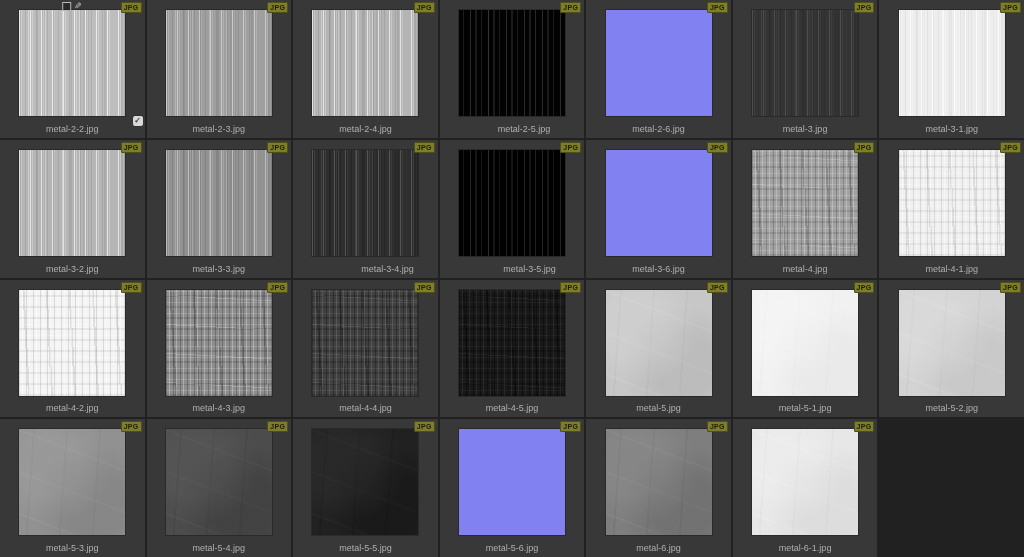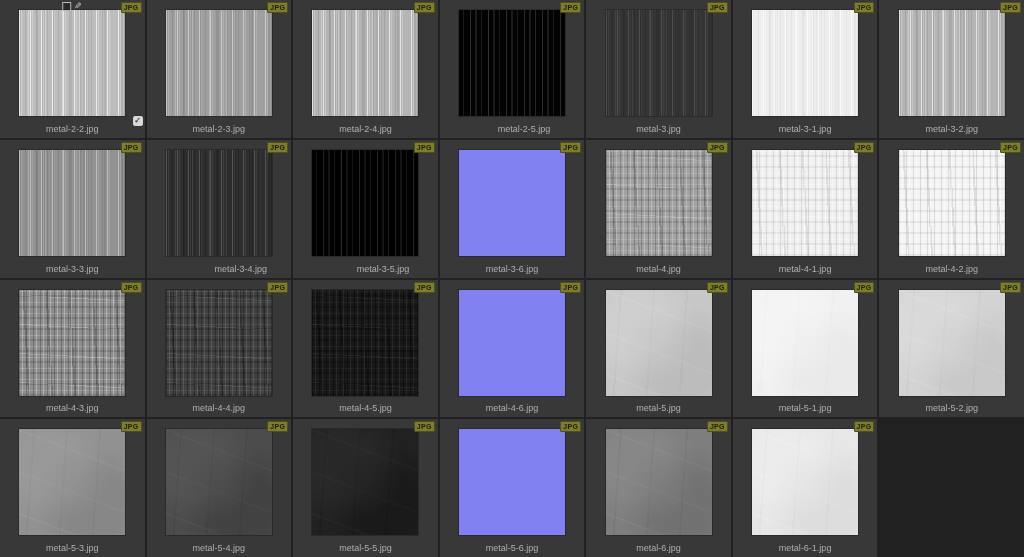--- a/index.html
+++ b/index.html
@@ -55,20 +55,25 @@
     <div class="badge" style="background: rgb(125, 125, 43); border: 1px solid rgb(79, 79, 23); color: rgb(30, 30, 8);">JPG</div>
     <div class="filename" style="color: rgb(176, 176, 176);">metal-2-4.jpg</div>
   </div>
 
   <div class="cell">
     <div class="thumb" style="background-color: rgb(27, 27, 27); background-image: repeating-linear-gradient(90deg, rgb(2, 2, 2) 0px, rgb(2, 2, 2) 4px, transparent 4px, transparent 5px, rgb(2, 2, 2) 5px, rgb(2, 2, 2) 11px, rgba(74, 74, 74, 0.333) 11px, rgba(74, 74, 74, 0.333) 12px, rgb(2, 2, 2) 12px, rgb(2, 2, 2) 16px, transparent 16px, transparent 18px), repeating-linear-gradient(90deg, transparent 0px, transparent 29px, rgba(74, 74, 74, 0.25) 29px, rgba(74, 74, 74, 0.25) 31px, transparent 31px, transparent 47px);"></div>
     <div class="badge" style="background: rgb(125, 125, 43); border: 1px solid rgb(79, 79, 23); color: rgb(30, 30, 8);">JPG</div>
     <div class="filename" style="color: rgb(176, 176, 176); padding-left: 24px;">metal-2-5.jpg</div>
   </div>
 
+  <div class="cell">
+    <div class="thumb" style="background-color: rgb(129, 129, 242);"></div>
+    <div class="badge" style="background: rgb(125, 125, 43); border: 1px solid rgb(79, 79, 23); color: rgb(30, 30, 8);">JPG</div>
+    <div class="filename" style="color: rgb(176, 176, 176);">metal-2-6.jpg</div>
+  </div>
 
   <div class="cell">
     <div class="thumb" style="background-color: rgb(52, 52, 52); background-image: repeating-linear-gradient(90deg, rgb(78, 78, 78) 0px, rgb(78, 78, 78) 1px, transparent 1px, transparent 2px, rgba(78, 78, 78, 0.4) 2px, rgba(78, 78, 78, 0.4) 3px, transparent 3px, transparent 6px, rgba(35, 35, 35, 0.333) 6px, rgba(35, 35, 35, 0.333) 7px, transparent 7px, transparent 11px), repeating-linear-gradient(90deg, rgba(35, 35, 35, 0.267) 0px, rgba(35, 35, 35, 0.267) 2px, transparent 2px, transparent 9px, rgba(78, 78, 78, 0.533) 9px, rgba(78, 78, 78, 0.533) 10px, transparent 10px, transparent 17px), repeating-linear-gradient(90deg, transparent 0px, transparent 23px, rgba(35, 35, 35, 0.18) 23px, rgba(35, 35, 35, 0.18) 27px, transparent 27px, transparent 41px);"></div>
     <div class="badge" style="background: rgb(125, 125, 43); border: 1px solid rgb(79, 79, 23); color: rgb(30, 30, 8);">JPG</div>
     <div class="filename" style="color: rgb(176, 176, 176);">metal-3.jpg</div>
   </div>
 
   <div class="cell">
     <div class="thumb" style="background-color: rgb(237, 237, 237); background-image: repeating-linear-gradient(90deg, rgb(251, 251, 251) 0px, rgb(251, 251, 251) 1px, transparent 1px, transparent 2px, rgba(251, 251, 251, 0.4) 2px, rgba(251, 251, 251, 0.4) 3px, transparent 3px, transparent 6px, rgba(207, 207, 207, 0.333) 6px, rgba(207, 207, 207, 0.333) 7px, transparent 7px, transparent 11px), repeating-linear-gradient(90deg, rgba(207, 207, 207, 0.267) 0px, rgba(207, 207, 207, 0.267) 2px, transparent 2px, transparent 9px, rgba(251, 251, 251, 0.533) 9px, rgba(251, 251, 251, 0.533) 10px, transparent 10px, transparent 17px), repeating-linear-gradient(90deg, transparent 0px, transparent 23px, rgba(207, 207, 207, 0.18) 23px, rgba(207, 207, 207, 0.18) 27px, transparent 27px, transparent 41px);"></div>
     <div class="badge" style="background: rgb(125, 125, 43); border: 1px solid rgb(79, 79, 23); color: rgb(30, 30, 8);">JPG</div>
@@ -134,65 +139,60 @@
     <div class="badge" style="background: rgb(125, 125, 43); border: 1px solid rgb(79, 79, 23); color: rgb(30, 30, 8);">JPG</div>
     <div class="filename" style="color: rgb(176, 176, 176);">metal-4-4.jpg</div>
   </div>
 
   <div class="cell">
     <div class="thumb" style="background-color: rgb(24, 24, 24); background-image: repeating-linear-gradient(90deg, rgba(0, 0, 0, 0.35) 0px, rgba(0, 0, 0, 0.35) 1px, transparent 1px, transparent 3px, rgba(62, 62, 62, 0.4) 3px, rgba(62, 62, 62, 0.4) 4px, transparent 4px, transparent 7px), repeating-linear-gradient(0deg, rgba(0, 0, 0, 0.22) 0px, rgba(0, 0, 0, 0.22) 2px, transparent 2px, transparent 5px, rgba(62, 62, 62, 0.25) 5px, rgba(62, 62, 62, 0.25) 6px, transparent 6px, transparent 11px), repeating-linear-gradient(87deg, transparent 0px, transparent 9px, rgba(0, 0, 0, 0.3) 9px, rgba(0, 0, 0, 0.3) 11px, transparent 11px, transparent 23px), repeating-linear-gradient(3deg, transparent 0px, transparent 13px, rgba(62, 62, 62, 0.3) 13px, rgba(62, 62, 62, 0.3) 14px, transparent 14px, transparent 29px);"></div>
     <div class="badge" style="background: rgb(125, 125, 43); border: 1px solid rgb(79, 79, 23); color: rgb(30, 30, 8);">JPG</div>
     <div class="filename" style="color: rgb(176, 176, 176);">metal-4-5.jpg</div>
   </div>
 
+
+  <div class="cell">
+    <div class="thumb" style="background-color: rgb(199, 199, 199); background-image: radial-gradient(at 28% 35%, rgba(223, 223, 223, 0.3) 0px, rgba(223, 223, 223, 0.3) 30%, transparent 60%), radial-gradient(at 72% 72%, rgba(162, 162, 162, 0.3) 0px, rgba(162, 162, 162, 0.3) 28%, transparent 58%), repeating-linear-gradient(94deg, transparent 0px, transparent 14px, rgba(162, 162, 162, 0.15) 14px, rgba(162, 162, 162, 0.15) 16px, transparent 16px, transparent 33px), repeating-linear-gradient(21deg, transparent 0px, transparent 19px, rgba(223, 223, 223, 0.2) 19px, rgba(223, 223, 223, 0.2) 21px, transparent 21px, transparent 39px);"></div>
+    <div class="badge" style="background: rgb(125, 125, 43); border: 1px solid rgb(79, 79, 23); color: rgb(30, 30, 8);">JPG</div>
+    <div class="filename" style="color: rgb(176, 176, 176);">metal-5.jpg</div>
+  </div>
+
+  <div class="cell">
+    <div class="thumb" style="background-color: rgb(241, 241, 241); background-image: radial-gradient(at 28% 35%, rgba(251, 251, 251, 0.3) 0px, rgba(251, 251, 251, 0.3) 30%, transparent 60%), radial-gradient(at 72% 72%, rgba(217, 217, 217, 0.3) 0px, rgba(217, 217, 217, 0.3) 28%, transparent 58%), repeating-linear-gradient(94deg, transparent 0px, transparent 14px, rgba(217, 217, 217, 0.15) 14px, rgba(217, 217, 217, 0.15) 16px, transparent 16px, transparent 33px), repeating-linear-gradient(21deg, transparent 0px, transparent 19px, rgba(251, 251, 251, 0.2) 19px, rgba(251, 251, 251, 0.2) 21px, transparent 21px, transparent 39px);"></div>
+    <div class="badge" style="background: rgb(125, 125, 43); border: 1px solid rgb(79, 79, 23); color: rgb(30, 30, 8);">JPG</div>
+    <div class="filename" style="color: rgb(176, 176, 176);">metal-5-1.jpg</div>
+  </div>
+
+  <div class="cell">
+    <div class="thumb" style="background-color: rgb(211, 211, 211); background-image: radial-gradient(at 28% 35%, rgba(231, 231, 231, 0.3) 0px, rgba(231, 231, 231, 0.3) 30%, transparent 60%), radial-gradient(at 72% 72%, rgba(177, 177, 177, 0.3) 0px, rgba(177, 177, 177, 0.3) 28%, transparent 58%), repeating-linear-gradient(94deg, transparent 0px, transparent 14px, rgba(177, 177, 177, 0.15) 14px, rgba(177, 177, 177, 0.15) 16px, transparent 16px, transparent 33px), repeating-linear-gradient(21deg, transparent 0px, transparent 19px, rgba(231, 231, 231, 0.2) 19px, rgba(231, 231, 231, 0.2) 21px, transparent 21px, transparent 39px);"></div>
+    <div class="badge" style="background: rgb(125, 125, 43); border: 1px solid rgb(79, 79, 23); color: rgb(30, 30, 8);">JPG</div>
+    <div class="filename" style="color: rgb(176, 176, 176);">metal-5-2.jpg</div>
+  </div>
+
+  <div class="cell">
+    <div class="thumb" style="background-color: rgb(145, 145, 145); background-image: radial-gradient(at 28% 35%, rgba(170, 170, 170, 0.3) 0px, rgba(170, 170, 170, 0.3) 30%, transparent 60%), radial-gradient(at 72% 72%, rgba(111, 111, 111, 0.3) 0px, rgba(111, 111, 111, 0.3) 28%, transparent 58%), repeating-linear-gradient(94deg, transparent 0px, transparent 14px, rgba(111, 111, 111, 0.15) 14px, rgba(111, 111, 111, 0.15) 16px, transparent 16px, transparent 33px), repeating-linear-gradient(21deg, transparent 0px, transparent 19px, rgba(170, 170, 170, 0.2) 19px, rgba(170, 170, 170, 0.2) 21px, transparent 21px, transparent 39px);"></div>
+    <div class="badge" style="background: rgb(125, 125, 43); border: 1px solid rgb(79, 79, 23); color: rgb(30, 30, 8);">JPG</div>
+    <div class="filename" style="color: rgb(176, 176, 176);">metal-5-3.jpg</div>
+  </div>
+
+  <div class="cell">
+    <div class="thumb" style="background-color: rgb(76, 76, 76); background-image: radial-gradient(at 28% 35%, rgba(102, 102, 102, 0.3) 0px, rgba(102, 102, 102, 0.3) 30%, transparent 60%), radial-gradient(at 72% 72%, rgba(44, 44, 44, 0.3) 0px, rgba(44, 44, 44, 0.3) 28%, transparent 58%), repeating-linear-gradient(94deg, transparent 0px, transparent 14px, rgba(44, 44, 44, 0.15) 14px, rgba(44, 44, 44, 0.15) 16px, transparent 16px, transparent 33px), repeating-linear-gradient(21deg, transparent 0px, transparent 19px, rgba(102, 102, 102, 0.2) 19px, rgba(102, 102, 102, 0.2) 21px, transparent 21px, transparent 39px);"></div>
+    <div class="badge" style="background: rgb(125, 125, 43); border: 1px solid rgb(79, 79, 23); color: rgb(30, 30, 8);">JPG</div>
+    <div class="filename" style="color: rgb(176, 176, 176);">metal-5-4.jpg</div>
+  </div>
+
+  <div class="cell">
+    <div class="thumb" style="background-color: rgb(33, 33, 33); background-image: radial-gradient(at 28% 35%, rgba(58, 58, 58, 0.3) 0px, rgba(58, 58, 58, 0.3) 30%, transparent 60%), radial-gradient(at 72% 72%, rgba(9, 9, 9, 0.3) 0px, rgba(9, 9, 9, 0.3) 28%, transparent 58%), repeating-linear-gradient(94deg, transparent 0px, transparent 14px, rgba(9, 9, 9, 0.15) 14px, rgba(9, 9, 9, 0.15) 16px, transparent 16px, transparent 33px), repeating-linear-gradient(21deg, transparent 0px, transparent 19px, rgba(58, 58, 58, 0.2) 19px, rgba(58, 58, 58, 0.2) 21px, transparent 21px, transparent 39px);"></div>
+    <div class="badge" style="background: rgb(125, 125, 43); border: 1px solid rgb(79, 79, 23); color: rgb(30, 30, 8);">JPG</div>
+    <div class="filename" style="color: rgb(176, 176, 176);">metal-5-5.jpg</div>
+  </div>
+
   <div class="cell">
     <div class="thumb" style="background-color: rgb(129, 129, 242);"></div>
     <div class="badge" style="background: rgb(125, 125, 43); border: 1px solid rgb(79, 79, 23); color: rgb(30, 30, 8);">JPG</div>
-    <div class="filename" style="color: rgb(176, 176, 176);">metal-4-6.jpg</div>
-  </div>
-
-  <div class="cell">
-    <div class="thumb" style="background-color: rgb(199, 199, 199); background-image: radial-gradient(at 28% 35%, rgba(223, 223, 223, 0.3) 0px, rgba(223, 223, 223, 0.3) 30%, transparent 60%), radial-gradient(at 72% 72%, rgba(162, 162, 162, 0.3) 0px, rgba(162, 162, 162, 0.3) 28%, transparent 58%), repeating-linear-gradient(94deg, transparent 0px, transparent 14px, rgba(162, 162, 162, 0.15) 14px, rgba(162, 162, 162, 0.15) 16px, transparent 16px, transparent 33px), repeating-linear-gradient(21deg, transparent 0px, transparent 19px, rgba(223, 223, 223, 0.2) 19px, rgba(223, 223, 223, 0.2) 21px, transparent 21px, transparent 39px);"></div>
-    <div class="badge" style="background: rgb(125, 125, 43); border: 1px solid rgb(79, 79, 23); color: rgb(30, 30, 8);">JPG</div>
-    <div class="filename" style="color: rgb(176, 176, 176);">metal-5.jpg</div>
-  </div>
-
-  <div class="cell">
-    <div class="thumb" style="background-color: rgb(241, 241, 241); background-image: radial-gradient(at 28% 35%, rgba(251, 251, 251, 0.3) 0px, rgba(251, 251, 251, 0.3) 30%, transparent 60%), radial-gradient(at 72% 72%, rgba(217, 217, 217, 0.3) 0px, rgba(217, 217, 217, 0.3) 28%, transparent 58%), repeating-linear-gradient(94deg, transparent 0px, transparent 14px, rgba(217, 217, 217, 0.15) 14px, rgba(217, 217, 217, 0.15) 16px, transparent 16px, transparent 33px), repeating-linear-gradient(21deg, transparent 0px, transparent 19px, rgba(251, 251, 251, 0.2) 19px, rgba(251, 251, 251, 0.2) 21px, transparent 21px, transparent 39px);"></div>
-    <div class="badge" style="background: rgb(125, 125, 43); border: 1px solid rgb(79, 79, 23); color: rgb(30, 30, 8);">JPG</div>
-    <div class="filename" style="color: rgb(176, 176, 176);">metal-5-1.jpg</div>
-  </div>
-
-  <div class="cell">
-    <div class="thumb" style="background-color: rgb(211, 211, 211); background-image: radial-gradient(at 28% 35%, rgba(231, 231, 231, 0.3) 0px, rgba(231, 231, 231, 0.3) 30%, transparent 60%), radial-gradient(at 72% 72%, rgba(177, 177, 177, 0.3) 0px, rgba(177, 177, 177, 0.3) 28%, transparent 58%), repeating-linear-gradient(94deg, transparent 0px, transparent 14px, rgba(177, 177, 177, 0.15) 14px, rgba(177, 177, 177, 0.15) 16px, transparent 16px, transparent 33px), repeating-linear-gradient(21deg, transparent 0px, transparent 19px, rgba(231, 231, 231, 0.2) 19px, rgba(231, 231, 231, 0.2) 21px, transparent 21px, transparent 39px);"></div>
-    <div class="badge" style="background: rgb(125, 125, 43); border: 1px solid rgb(79, 79, 23); color: rgb(30, 30, 8);">JPG</div>
-    <div class="filename" style="color: rgb(176, 176, 176);">metal-5-2.jpg</div>
-  </div>
-
-  <div class="cell">
-    <div class="thumb" style="background-color: rgb(145, 145, 145); background-image: radial-gradient(at 28% 35%, rgba(170, 170, 170, 0.3) 0px, rgba(170, 170, 170, 0.3) 30%, transparent 60%), radial-gradient(at 72% 72%, rgba(111, 111, 111, 0.3) 0px, rgba(111, 111, 111, 0.3) 28%, transparent 58%), repeating-linear-gradient(94deg, transparent 0px, transparent 14px, rgba(111, 111, 111, 0.15) 14px, rgba(111, 111, 111, 0.15) 16px, transparent 16px, transparent 33px), repeating-linear-gradient(21deg, transparent 0px, transparent 19px, rgba(170, 170, 170, 0.2) 19px, rgba(170, 170, 170, 0.2) 21px, transparent 21px, transparent 39px);"></div>
-    <div class="badge" style="background: rgb(125, 125, 43); border: 1px solid rgb(79, 79, 23); color: rgb(30, 30, 8);">JPG</div>
-    <div class="filename" style="color: rgb(176, 176, 176);">metal-5-3.jpg</div>
-  </div>
-
-  <div class="cell">
-    <div class="thumb" style="background-color: rgb(76, 76, 76); background-image: radial-gradient(at 28% 35%, rgba(102, 102, 102, 0.3) 0px, rgba(102, 102, 102, 0.3) 30%, transparent 60%), radial-gradient(at 72% 72%, rgba(44, 44, 44, 0.3) 0px, rgba(44, 44, 44, 0.3) 28%, transparent 58%), repeating-linear-gradient(94deg, transparent 0px, transparent 14px, rgba(44, 44, 44, 0.15) 14px, rgba(44, 44, 44, 0.15) 16px, transparent 16px, transparent 33px), repeating-linear-gradient(21deg, transparent 0px, transparent 19px, rgba(102, 102, 102, 0.2) 19px, rgba(102, 102, 102, 0.2) 21px, transparent 21px, transparent 39px);"></div>
-    <div class="badge" style="background: rgb(125, 125, 43); border: 1px solid rgb(79, 79, 23); color: rgb(30, 30, 8);">JPG</div>
-    <div class="filename" style="color: rgb(176, 176, 176);">metal-5-4.jpg</div>
-  </div>
-
-  <div class="cell">
-    <div class="thumb" style="background-color: rgb(33, 33, 33); background-image: radial-gradient(at 28% 35%, rgba(58, 58, 58, 0.3) 0px, rgba(58, 58, 58, 0.3) 30%, transparent 60%), radial-gradient(at 72% 72%, rgba(9, 9, 9, 0.3) 0px, rgba(9, 9, 9, 0.3) 28%, transparent 58%), repeating-linear-gradient(94deg, transparent 0px, transparent 14px, rgba(9, 9, 9, 0.15) 14px, rgba(9, 9, 9, 0.15) 16px, transparent 16px, transparent 33px), repeating-linear-gradient(21deg, transparent 0px, transparent 19px, rgba(58, 58, 58, 0.2) 19px, rgba(58, 58, 58, 0.2) 21px, transparent 21px, transparent 39px);"></div>
-    <div class="badge" style="background: rgb(125, 125, 43); border: 1px solid rgb(79, 79, 23); color: rgb(30, 30, 8);">JPG</div>
-    <div class="filename" style="color: rgb(176, 176, 176);">metal-5-5.jpg</div>
-  </div>
-
-  <div class="cell">
-    <div class="thumb" style="background-color: rgb(129, 129, 242);"></div>
-    <div class="badge" style="background: rgb(125, 125, 43); border: 1px solid rgb(79, 79, 23); color: rgb(30, 30, 8);">JPG</div>
     <div class="filename" style="color: rgb(176, 176, 176);">metal-5-6.jpg</div>
   </div>
 
   <div class="cell">
     <div class="thumb" style="background-color: rgb(126, 126, 126); background-image: radial-gradient(at 28% 35%, rgba(154, 154, 154, 0.3) 0px, rgba(154, 154, 154, 0.3) 30%, transparent 60%), radial-gradient(at 72% 72%, rgba(86, 86, 86, 0.3) 0px, rgba(86, 86, 86, 0.3) 28%, transparent 58%), repeating-linear-gradient(94deg, transparent 0px, transparent 14px, rgba(86, 86, 86, 0.15) 14px, rgba(86, 86, 86, 0.15) 16px, transparent 16px, transparent 33px), repeating-linear-gradient(21deg, transparent 0px, transparent 19px, rgba(154, 154, 154, 0.2) 19px, rgba(154, 154, 154, 0.2) 21px, transparent 21px, transparent 39px);"></div>
     <div class="badge" style="background: rgb(125, 125, 43); border: 1px solid rgb(79, 79, 23); color: rgb(30, 30, 8);">JPG</div>
     <div class="filename" style="color: rgb(176, 176, 176); margin-top: 21px;">metal-6.jpg</div>
   </div>
 
   <div class="cell">

